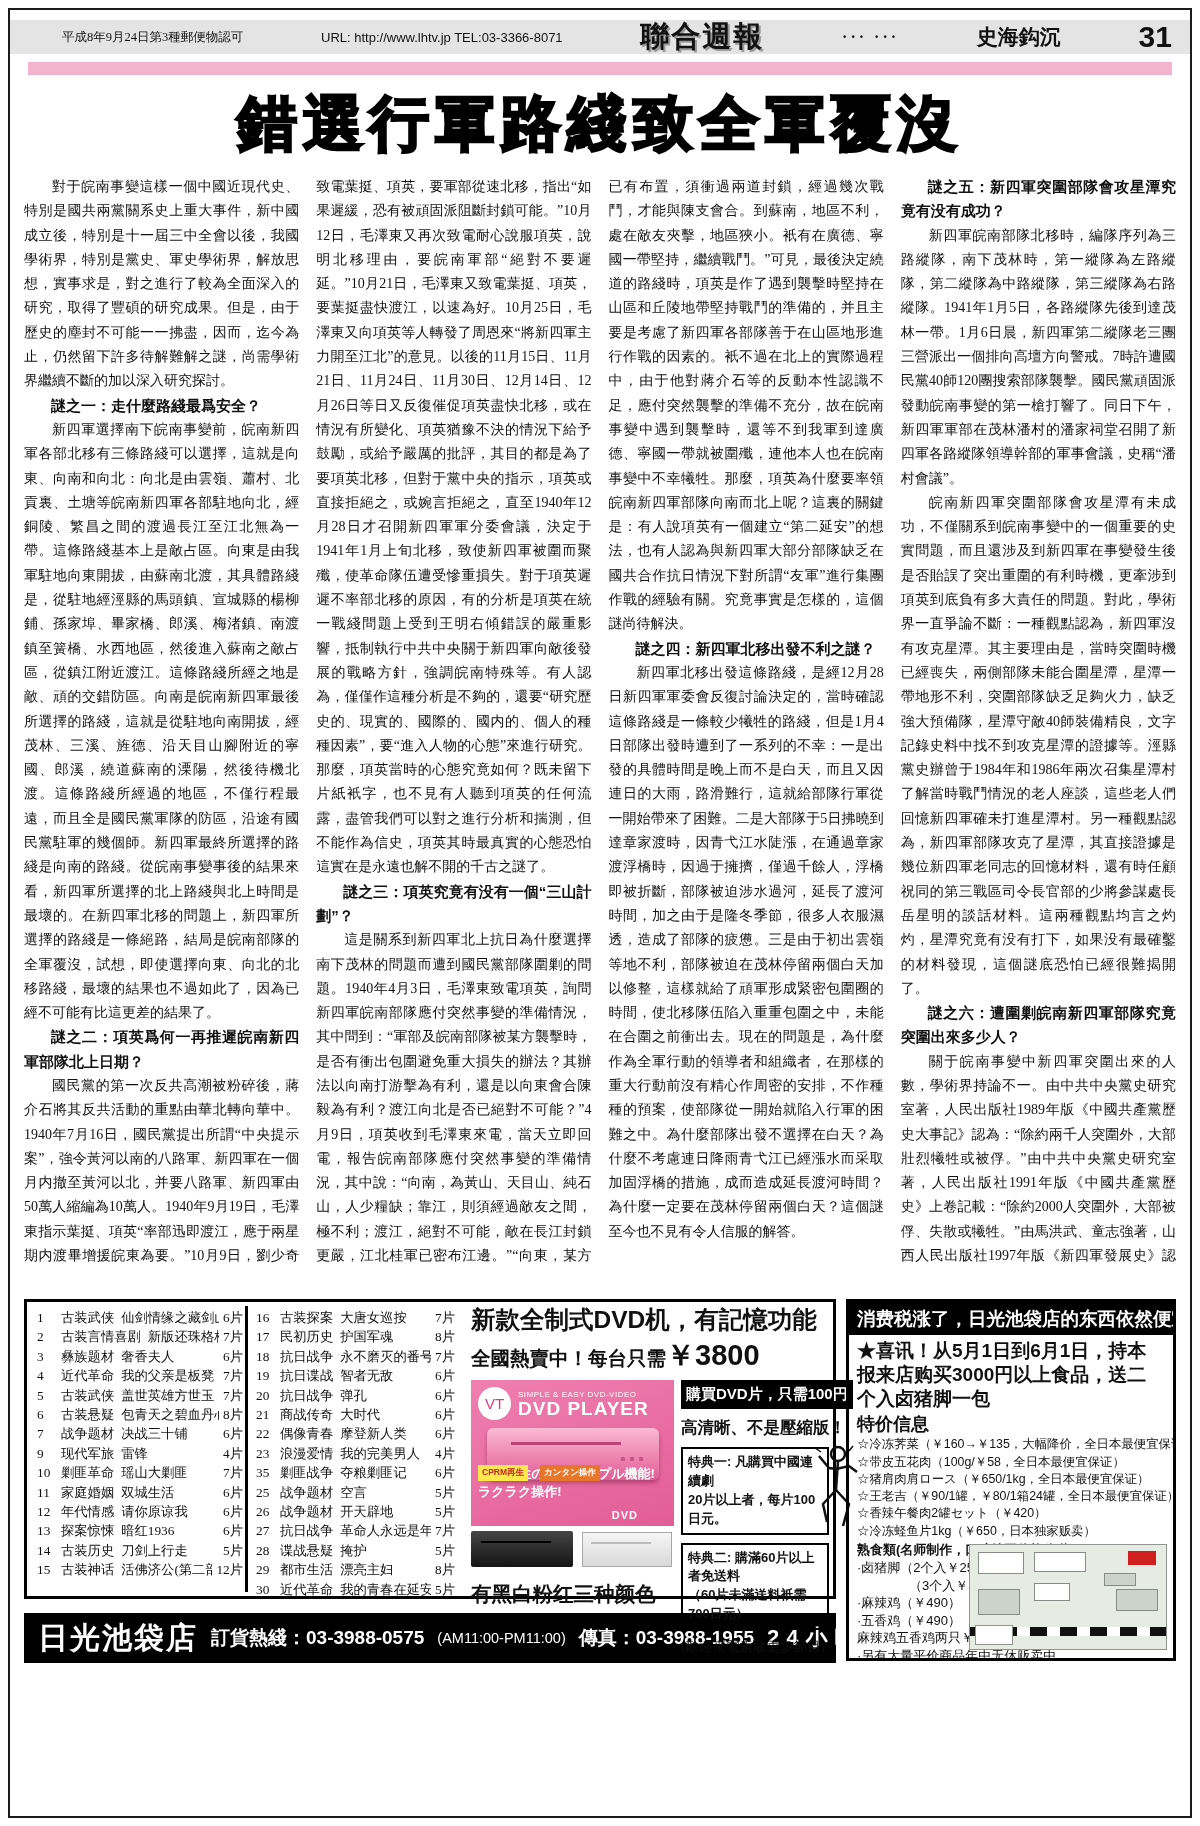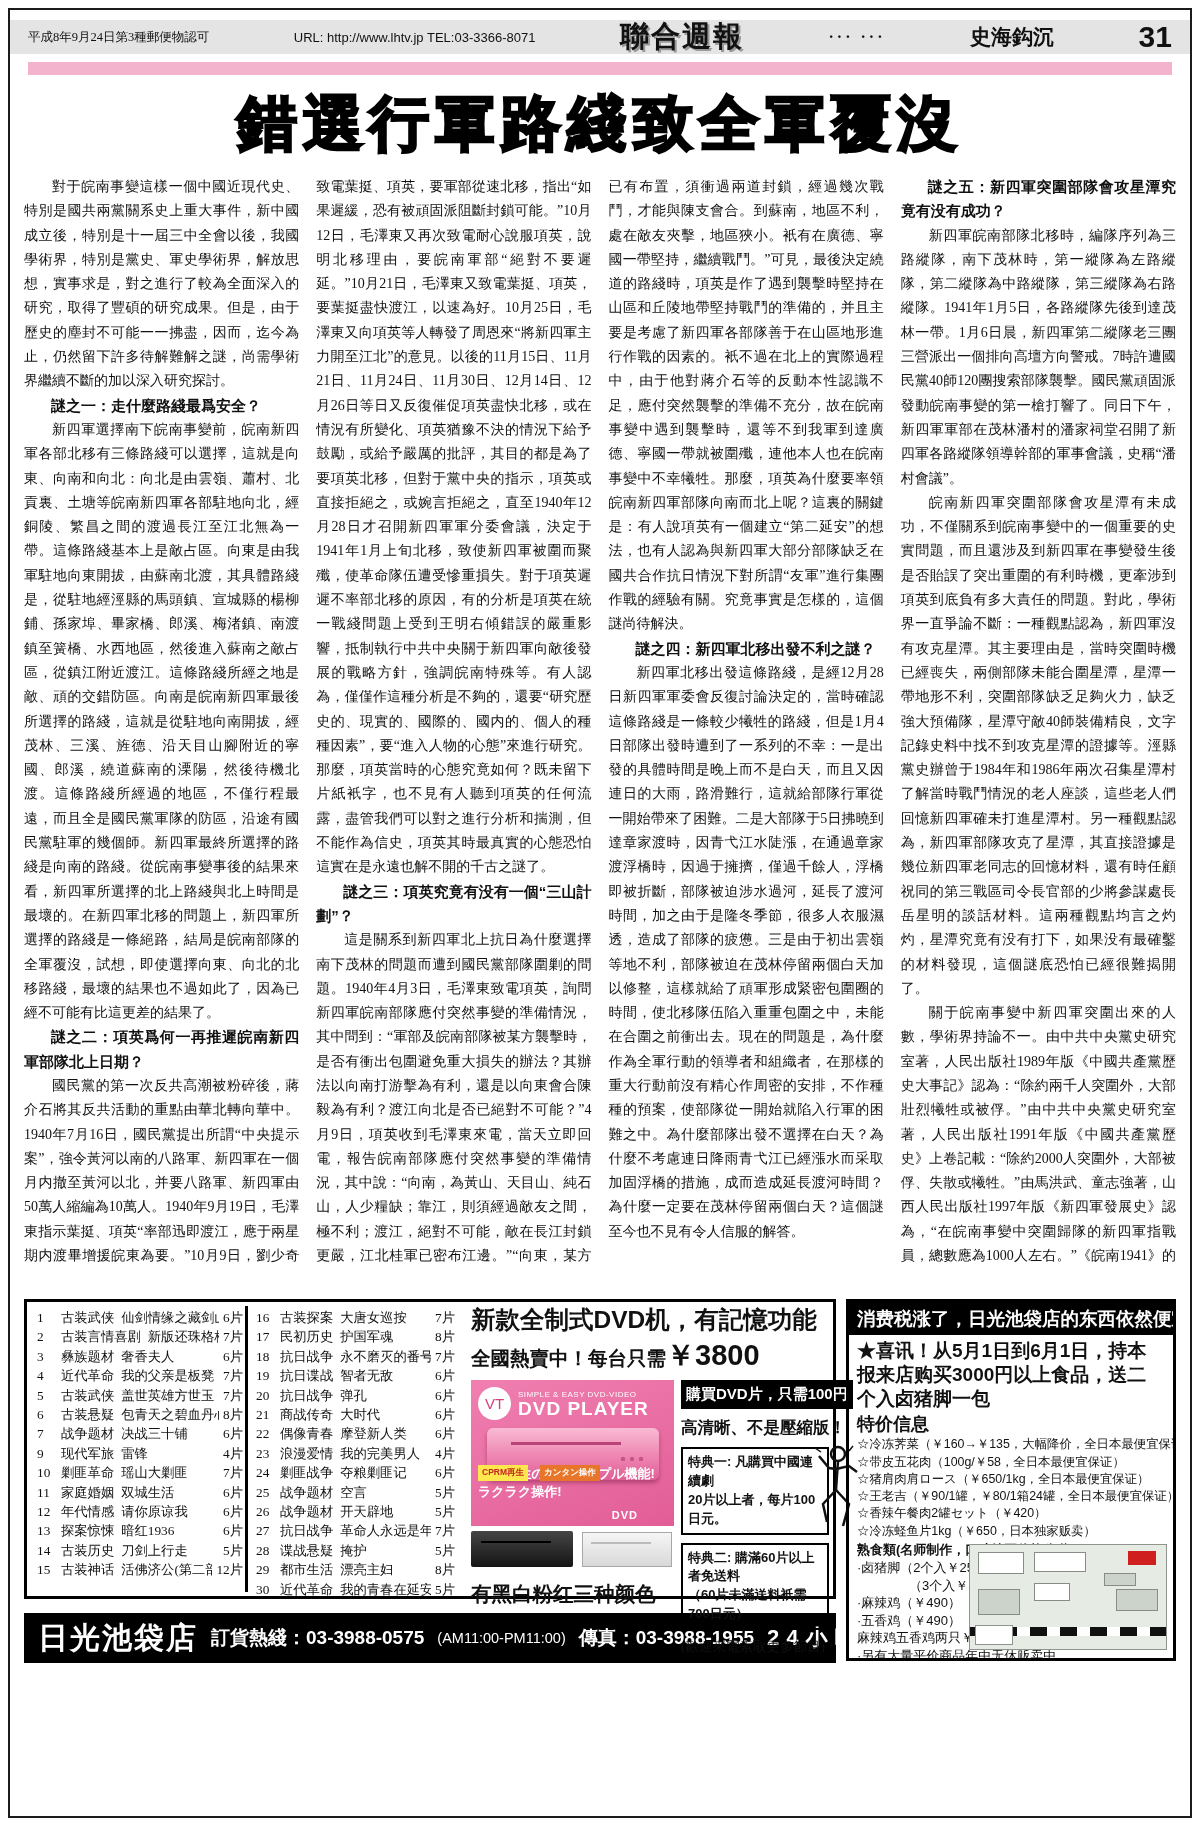--- a/index.html
+++ b/index.html
@@ -3,21 +3,21 @@
 <meta charset="utf-8">
 <style>
   html,body{margin:0;padding:0;background:#fff;}
   .sheet{position:relative;width:1200px;height:1826px;background:#fff;overflow:hidden;
          font-family:"Liberation Serif", serif;color:#111;}
   .frame{position:absolute;inset:8px;border:2px solid #1b1b1b;padding:0 14px;box-sizing:border-box;overflow:hidden;}
 
   
   .masthead{margin:10px -14px 0;height:34px;background:#e4e4e4;display:flex;align-items:center;
             padding:0 18px;box-sizing:border-box;justify-content:space-between;gap:10px;}
-  .mh-issue{font-size:12.5px;white-space:nowrap;}
+  .mh-issue{font-size:12.5px;white-space:nowrap;margin-left:34px;}
   .mh-url{font-size:13px;white-space:nowrap;font-family:"Liberation Sans",sans-serif;}
   .mh-logo{font-size:29px;font-weight:900;letter-spacing:2px;white-space:nowrap;
            font-family:"Liberation Sans",sans-serif;text-shadow:2px 2px 0 #9a9a9a;}
   .mh-dots{font-size:16px;font-weight:900;letter-spacing:3px;white-space:nowrap;}
   .mh-section{font-size:21px;font-weight:bold;white-space:nowrap;}
   .mh-page{font-size:30px;font-weight:900;font-family:"Liberation Sans",sans-serif;}
 
   
   .headline{margin:12px 0 0;text-align:center;font-family:"Liberation Sans",sans-serif;
             font-size:116px;line-height:1.12;font-weight:900;-webkit-text-stroke:5px #000;
@@ -146,20 +146,21 @@
         <p class="para">新四軍選擇南下皖南事變前，皖南新四軍各部北移有三條路綫可以選擇，這就是向東、向南和向北：向北是由雲嶺、蕭村、北貢裏、土塘等皖南新四軍各部駐地向北，經銅陵、繁昌之間的渡過長江至江北無為一帶。這條路綫基本上是敵占區。向東是由我軍駐地向東開拔，由蘇南北渡，其具體路綫是，從駐地經涇縣的馬頭鎮、宣城縣的楊柳鋪、孫家埠、畢家橋、郎溪、梅渚鎮、南渡鎮至簧橋、水西地區，然後進入蘇南之敵占區，從鎮江附近渡江。這條路綫所經之地是敵、頑的交錯防區。向南是皖南新四軍最後所選擇的路綫，這就是從駐地向南開拔，經茂林、三溪、旌德、沿天目山腳附近的寧國、郎溪，繞道蘇南的溧陽，然後待機北渡。這條路綫所經過的地區，不僅行程最遠，而且全是國民黨軍隊的防區，沿途有國民黨駐軍的幾個師。新四軍最終所選擇的路綫是向南的路綫。從皖南事變事後的結果來看，新四軍所選擇的北上路綫與北上時間是最壞的。在新四軍北移的問題上，新四軍所選擇的路綫是一條絕路，結局是皖南部隊的全軍覆沒，試想，即使選擇向東、向北的北移路綫，最壞的結果也不過如此了，因為已經不可能有比這更差的結果了。</p>
         <h3 class="qhead">謎之二：項英爲何一再推遲皖南新四軍部隊北上日期？</h3>
         <p class="para">國民黨的第一次反共高潮被粉碎後，蔣介石將其反共活動的重點由華北轉向華中。1940年7月16日，國民黨提出所謂“中央提示案”，強令黃河以南的八路軍、新四軍在一個月内撤至黃河以北，并要八路軍、新四軍由50萬人縮編為10萬人。1940年9月19日，毛澤東指示葉挺、項英“率部迅即渡江，應于兩星期内渡畢增援皖東為要。”10月9日，劉少奇致電葉挺、項英，要軍部從速北移，指出“如果遲緩，恐有被頑固派阻斷封鎖可能。”10月12日，毛澤東又再次致電耐心說服項英，說明北移理由，要皖南軍部“絕對不要遲延。”10月21日，毛澤東又致電葉挺、項英，要葉挺盡快渡江，以速為好。10月25日，毛澤東又向項英等人轉發了周恩來“將新四軍主力開至江北”的意見。以後的11月15日、11月21日、11月24日、11月30日、12月14日、12月26日等日又反復催促項英盡快北移，或在情況有所變化、項英猶豫不決的情況下給予鼓勵，或給予嚴厲的批評，其目的都是為了要項英北移，但對于黨中央的指示，項英或直接拒絕之，或婉言拒絕之，直至1940年12月28日才召開新四軍軍分委會議，決定于1941年1月上旬北移，致使新四軍被圍而聚殲，使革命隊伍遭受慘重損失。對于項英遲遲不率部北移的原因，有的分析是項英在統一戰綫問題上受到王明右傾錯誤的嚴重影響，抵制執行中共中央關于新四軍向敵後發展的戰略方針，強調皖南特殊等。有人認為，僅僅作這種分析是不夠的，還要“研究歷史的、現實的、國際的、國内的、個人的種種因素”，要“進入人物的心態”來進行研究。那麼，項英當時的心態究竟如何？既未留下片紙衹字，也不見有人聽到項英的任何流露，盡管我們可以對之進行分析和揣測，但不能作為信史，項英其時最真實的心態恐怕這實在是永遠也解不開的千古之謎了。</p>
         <h3 class="qhead">謎之三：項英究竟有没有一個“三山計劃”？</h3>
         <p class="para">這是關系到新四軍北上抗日為什麼選擇南下茂林的問題而遭到國民黨部隊圍剿的問題。1940年4月3日，毛澤東致電項英，詢問新四軍皖南部隊應付突然事變的準備情況，其中問到：“軍部及皖南部隊被某方襲擊時，是否有衝出包圍避免重大損失的辦法？其辦法以向南打游擊為有利，還是以向東會合陳毅為有利？渡江向北是否已絕對不可能？”4月9日，項英收到毛澤東來電，當天立即回電，報告皖南部隊應付突然事變的準備情況，其中說：“向南，為黃山、天目山、純石山，人少糧缺；靠江，則須經過敵友之間，極不利；渡江，絕對不可能，敵在長江封鎖更嚴，江北桂軍已密布江邊。”“向東，某方已有布置，須衝過兩道封鎖，經過幾次戰鬥，才能與陳支會合。到蘇南，地區不利，處在敵友夾擊，地區狹小。衹有在廣德、寧國一帶堅持，繼續戰鬥。”可見，最後決定繞道的路綫時，項英是作了遇到襲擊時堅持在山區和丘陵地帶堅持戰鬥的準備的，并且主要是考慮了新四軍各部隊善于在山區地形進行作戰的因素的。衹不過在北上的實際過程中，由于他對蔣介石等的反動本性認識不足，應付突然襲擊的準備不充分，故在皖南事變中遇到襲擊時，還等不到我軍到達廣德、寧國一帶就被圍殲，連他本人也在皖南事變中不幸犧牲。那麼，項英為什麼要率領皖南新四軍部隊向南而北上呢？這裏的關鍵是：有人說項英有一個建立“第二延安”的想法，也有人認為與新四軍大部分部隊缺乏在國共合作抗日情況下對所謂“友軍”進行集團作戰的經驗有關。究竟事實是怎樣的，這個謎尚待解決。</p>
         <h3 class="qhead">謎之四：新四軍北移出發不利之謎？</h3>
         <p class="para">新四軍北移出發這條路綫，是經12月28日新四軍軍委會反復討論決定的，當時確認這條路綫是一條較少犧牲的路綫，但是1月4日部隊出發時遭到了一系列的不幸：一是出發的具體時間是晚上而不是白天，而且又因連日的大雨，路滑難行，這就給部隊行軍從一開始帶來了困難。二是大部隊于5日拂曉到達章家渡時，因青弋江水陡漲，在通過章家渡浮橋時，因過于擁擠，僅過千餘人，浮橋即被折斷，部隊被迫涉水過河，延長了渡河時間，加之由于是隆冬季節，很多人衣服濕透，造成了部隊的疲憊。三是由于初出雲嶺等地不利，部隊被迫在茂林停留兩個白天加以修整，這樣就給了頑軍形成緊密包圍圈的時間，使北移隊伍陷入重重包圍之中，未能在合圍之前衝出去。現在的問題是，為什麼作為全軍行動的領導者和組織者，在那樣的重大行動前沒有精心作周密的安排，不作種種的預案，使部隊從一開始就陷入行軍的困難之中。為什麼部隊出發不選擇在白天？為什麼不考慮連日降雨青弋江已經漲水而采取加固浮橋的措施，成而造成延長渡河時間？為什麼一定要在茂林停留兩個白天？這個謎至今也不見有令人信服的解答。</p>
         <h3 class="qhead">謎之五：新四軍突圍部隊會攻星潭究竟有没有成功？</h3>
         <p class="para">新四軍皖南部隊北移時，編隊序列為三路縱隊，南下茂林時，第一縱隊為左路縱隊，第二縱隊為中路縱隊，第三縱隊為右路縱隊。1941年1月5日，各路縱隊先後到達茂林一帶。1月6日晨，新四軍第二縱隊老三團三營派出一個排向高壇方向警戒。7時許遭國民黨40師120團搜索部隊襲擊。國民黨頑固派發動皖南事變的第一槍打響了。同日下午，新四軍軍部在茂林潘村的潘家祠堂召開了新四軍各路縱隊領導幹部的軍事會議，史稱“潘村會議”。</p>
         <p class="para">皖南新四軍突圍部隊會攻星潭有未成功，不僅關系到皖南事變中的一個重要的史實問題，而且還涉及到新四軍在事變發生後是否貽誤了突出重圍的有利時機，更牽涉到項英到底負有多大責任的問題。對此，學術界一直爭論不斷：一種觀點認為，新四軍沒有攻克星潭。其主要理由是，當時突圍時機已經喪失，兩側部隊未能合圍星潭，星潭一帶地形不利，突圍部隊缺乏足夠火力，缺乏強大預備隊，星潭守敵40師裝備精良，文字記錄史料中找不到攻克星潭的證據等。涇縣黨史辦曾于1984年和1986年兩次召集星潭村了解當時戰鬥情況的老人座談，這些老人們回憶新四軍確未打進星潭村。另一種觀點認為，新四軍部隊攻克了星潭，其直接證據是幾位新四軍老同志的回憶材料，還有時任顧祝同的第三戰區司令長官部的少將參謀處長岳星明的談話材料。這兩種觀點均言之灼灼，星潭究竟有没有打下，如果没有最確鑿的材料發現，這個謎底恐怕已經很難揭開了。</p>
+        <h3 class="qhead">謎之六：遭圍剿皖南新四軍部隊究竟突圍出來多少人？</h3>
         <p class="para">關于皖南事變中新四軍突圍出來的人數，學術界持論不一。由中共中央黨史研究室著，人民出版社1989年版《中國共產黨歷史大事記》認為：“除約兩千人突圍外，大部壯烈犧牲或被俘。”由中共中央黨史研究室著，人民出版社1991年版《中國共產黨歷史》上卷記載：“除約2000人突圍外，大部被俘、失散或犧牲。”由馬洪武、童志強著，山西人民出版社1997年版《新四軍發展史》認為，“在皖南事變中突圍歸隊的新四軍指戰員，總數應為1000人左右。”《皖南1941》的作者房列曙認為“新四軍突圍人數為1300人。”新四軍指戰員的突圍人數，十分精確的數字已經永遠是個謎了，但概數究竟是1000人左右、1300人，約2000人，還是2000餘人，尚需學術界繼續深入探討。</p>
       </div>
 
     <div class="ad-row">
       <div class="left-stack">
         <div class="left-adbox">
 
           <div class="dvd-list">
             <div class="dvd-col" id="dvd-col-a">
                 <div class="dvd-row">
@@ -290,21 +291,21 @@
                   <span class="dvd-title">摩登新人类</span>
                   <span class="dvd-discs">6片</span>
                 </div>
                 <div class="dvd-row">
                   <span class="dvd-no">23</span>
                   <span class="dvd-genre">浪漫爱情</span>
                   <span class="dvd-title">我的完美男人</span>
                   <span class="dvd-discs">4片</span>
                 </div>
                 <div class="dvd-row">
-                  <span class="dvd-no">24</span>
+                  <span class="dvd-no">35</span>
                   <span class="dvd-genre">剿匪战争</span>
                   <span class="dvd-title">夺粮剿匪记</span>
                   <span class="dvd-discs">6片</span>
                 </div>
                 <div class="dvd-row">
                   <span class="dvd-no">25</span>
                   <span class="dvd-genre">战争题材</span>
                   <span class="dvd-title">空言</span>
                   <span class="dvd-discs">5片</span>
                 </div>

